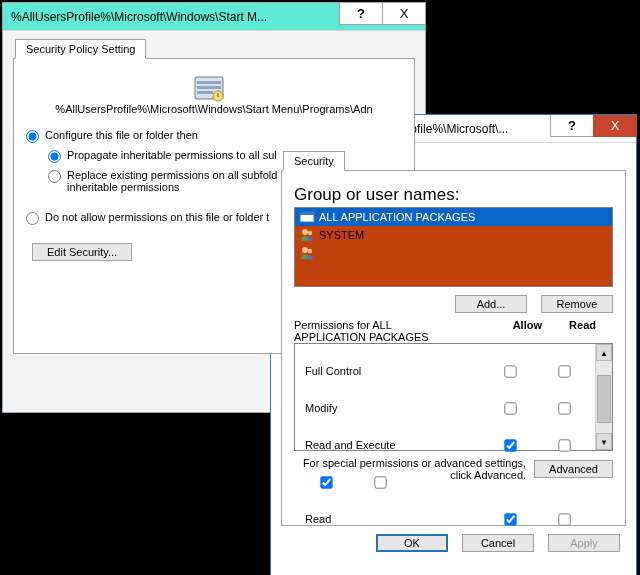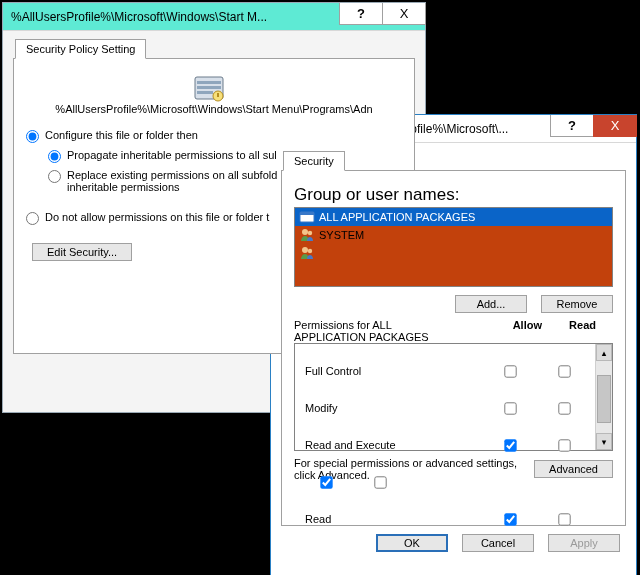--- a/index.html
+++ b/index.html
@@ -140,21 +140,21 @@
     border-left: 1px solid #cfcfcf;
     display:flex; flex-direction: column;
   }
   .sbtn {
     height: 17px; background: #dcdcdc; border:1px solid #b8b8b8;
     font-size:9px; display:flex; align-items:center; justify-content:center;
   }
   .sthumb { flex: 0 0 48px; background: #c6c6c6; border:1px solid #a8a8a8; margin:14px 1px 0 1px; }
   .sfill { flex:1; }
   .footnote { font-size:11px; display:flex; align-items:center; margin-top:6px;}
-  .footnote span { flex:1; padding-right:8px; }
+  .footnote span { flex:1; padding-right:8px;text-align:right; }
   .w1 { left: 2px; top: 2px; width: 424px;  border-color:#9aa9b5;}
   .w2 { left: 270px; top: 114px; width: 367px; border-color:#2a80c4;}
   .w1 .titlebar { background:#5eead4; }
   .w1 .tabbody { min-height: 296px; background:#fff;}
   .w2 .tabbody { min-height: 356px; }
   .help-q { font-family: "Segoe UI", sans-serif; }
   input[type=checkbox]{ transform: scale(0.95); margin:0;}
 </style>
 </head>
 <body>

